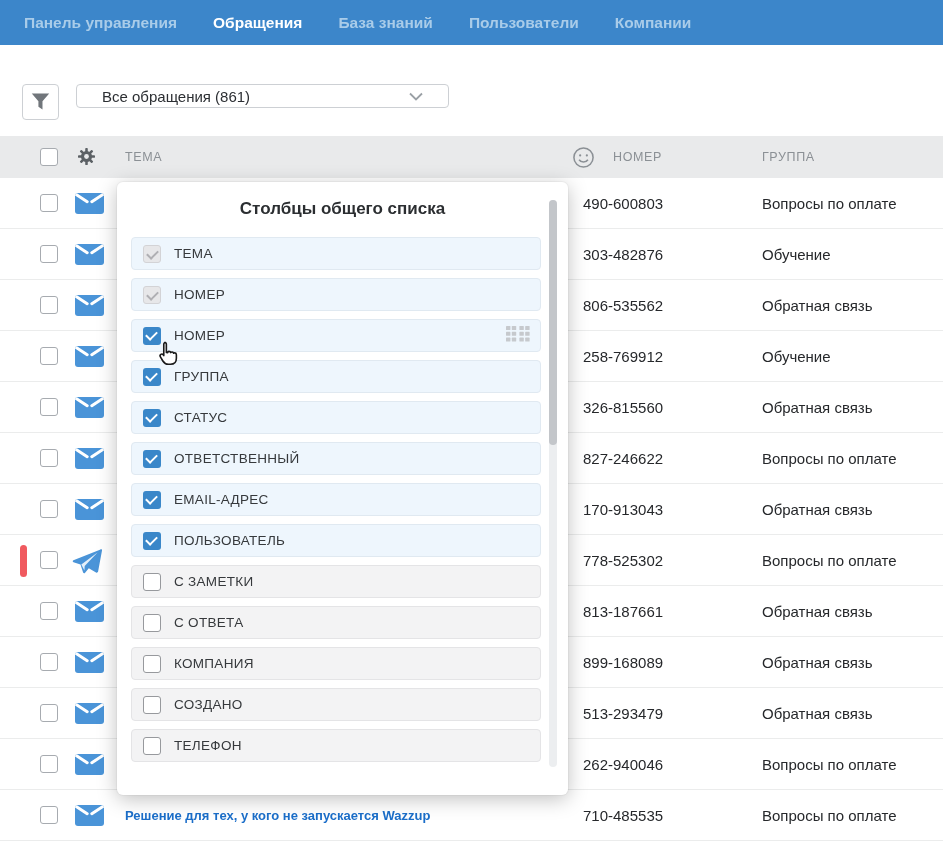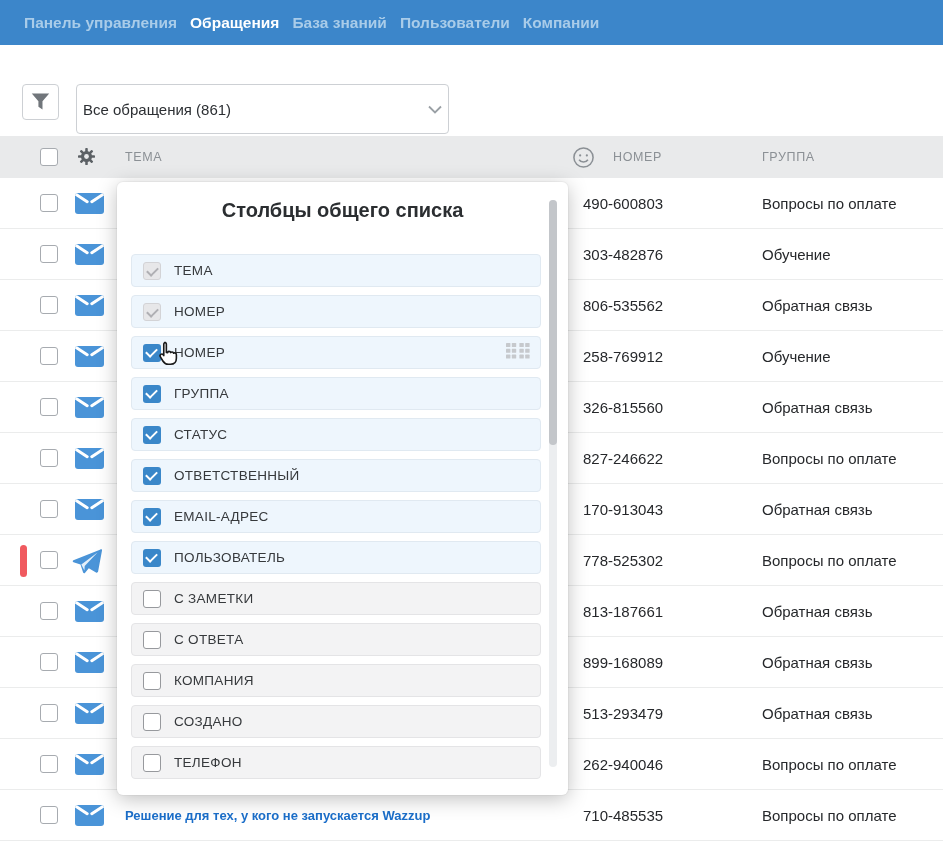--- a/index.html
+++ b/index.html
@@ -1,27 +1,27 @@
 <!DOCTYPE html>
 <html><head>
 <meta charset="utf-8">
 <style>
   * { margin:0; padding:0; box-sizing:border-box; }
   html,body { width:943px; height:842px; }
   body { font-family:"Liberation Sans", sans-serif; background:#fff; position:relative; overflow:hidden; color:#2c2f33; }
 
   
-  .nav { height:45px; background:#3c86ca; display:flex; align-items:center; padding-left:24px; gap:13px; }
+  .nav { height:45px; background:#3c86ca; display:flex; align-items:center; padding-left:24px; gap:36px; }
   .nav .tab { font-size:15.5px; font-weight:700; color:#a9cce9; cursor:pointer; }
   .nav .tab.active { color:#ffffff; }
 
   
   .toolbar { position:absolute; top:84px; left:22px; display:flex; gap:17px; }
   .btn-filter { width:37px; height:36px; border:1px solid #cdd0d4; border-radius:4px; background:#fff; display:flex; align-items:center; justify-content:center; }
-  .select { width:373px; height:50px; border:1px solid #cdd0d4; border-radius:4px; background:#fff; display:flex; align-items:center; justify-content:space-between; padding:0 6px; font-size:15px; color:#2c2f33; }
+  .select { width:373px; height:24px; border:1px solid #cdd0d4; border-radius:4px; background:#fff; display:flex; align-items:center; justify-content:space-between; padding:0 25px; font-size:15px; color:#2c2f33; }
 
   
   .thead { position:absolute; top:136px; left:0; width:943px; height:42px; background:#e9eaeb; }
   .thead .tcb { position:absolute; left:40px; top:12px; }
   .thead .gear { position:absolute; left:78px; top:12px; }
   .th { position:absolute; top:0; line-height:42px; font-size:12.5px; letter-spacing:.6px; color:#8b9095; }
   .th.tema { left:125px; } .th.nomer { left:613px; } .th.gruppa { left:762px; }
   .smiley { position:absolute; left:572px; top:10px; }
 
   
@@ -35,21 +35,21 @@
   .mail::after { right:0; transform:rotate(-33deg); transform-origin:100% 0; }
   .sendicon { position:absolute; left:72px; top:13px; }
   .flagbar { position:absolute; left:20px; top:10px; width:7px; height:32px; background:#f05a5f; border-radius:4px; }
   .cell-num { position:absolute; left:583px; top:0; line-height:51px; font-size:15px; color:#26282b; }
   .cell-grp { position:absolute; left:762px; top:0; line-height:51px; font-size:15px; color:#26282b; }
   .cell-topic { position:absolute; left:125px; top:0; line-height:51px; font-size:13px; font-weight:700; color:#1b6ec9; white-space:nowrap; }
 
   
   .popup { position:absolute; left:117px; top:182px; width:451px; height:613px; background:#fff; border-radius:6px;
            box-shadow:0 4px 20px rgba(0,0,0,.25), 0 0 0 1px rgba(0,0,0,.03); overflow:hidden; z-index:5; }
-  .popup h3 { text-align:center; margin:17px 0 32px; font-size:20px; font-weight:700; color:#2b2e31; }
+  .popup h3 { text-align:center; margin:17px 0 18px; font-size:17px; font-weight:700; color:#2b2e31; }
   .plist { padding:0 27px 0 14px; }
   .pitem { height:33px; margin-bottom:8px; border-radius:4px; display:flex; align-items:center; padding:0 10px 0 11px; gap:13px; position:relative; cursor:pointer; }
   .pitem .lbl { font-size:13.5px; letter-spacing:.3px; color:#36393c; }
   .s-on,.s-dis { background:#eef6fd; border:1px solid #e0e9f1; }
   .s-off { background:#f3f3f4; border:1px solid #e4e4e6; }
   .cb { width:18px; height:18px; border-radius:3px; position:relative; flex:none; }
   .cb::after { content:''; position:absolute; left:3px; top:4px; width:9px; height:5px; border-left:2px solid; border-bottom:2px solid; transform:rotate(-45deg); }
   .s-dis .cb { background:#e7e7e9; border:1px solid #d3d3d6; }
   .s-dis .cb::after { border-color:#afafb3; }
   .s-on .cb { background:#3a87c9; }

